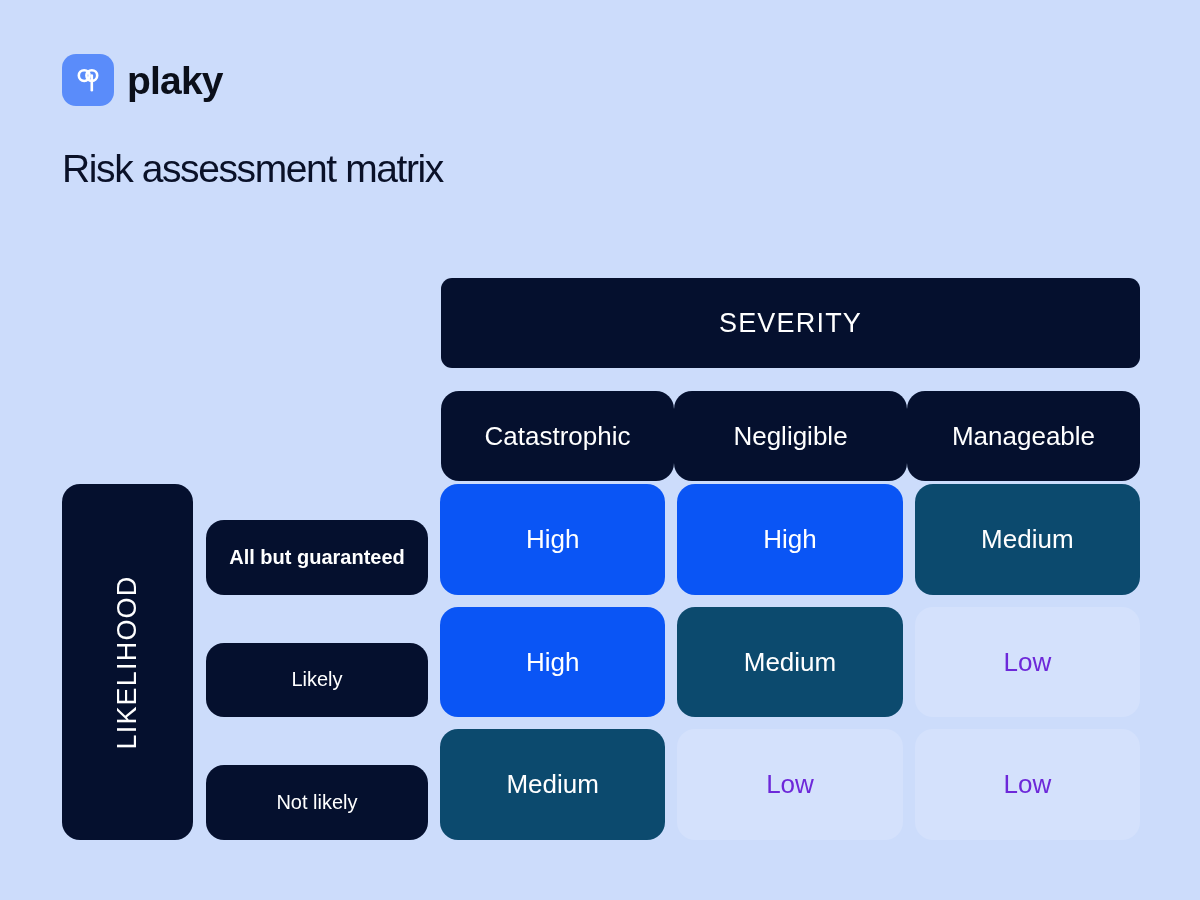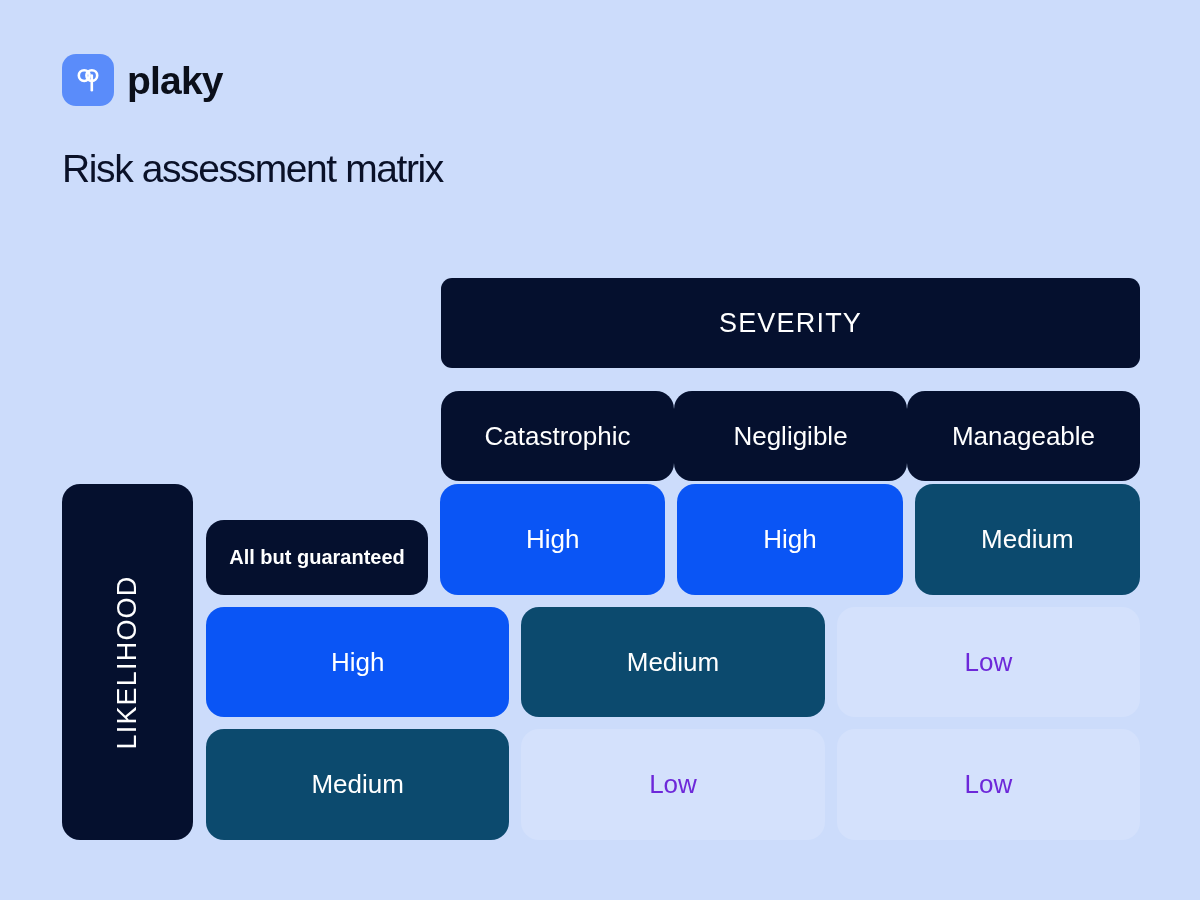--- a/index.html
+++ b/index.html
@@ -256,34 +256,40 @@
           <div class="cell lvl-high">
             <span>High</span>
           </div>
           <div class="cell lvl-medium">
             <span>Medium</span>
           </div>
         </div>
       </div>
 
       <div class="matrix-row">
+        <div class="row-head normal">
+          <span>Likely</span>
+        </div>
         <div class="cells">
           <div class="cell lvl-high">
             <span>High</span>
           </div>
           <div class="cell lvl-medium">
             <span>Medium</span>
           </div>
           <div class="cell lvl-low">
             <span>Low</span>
           </div>
         </div>
       </div>
 
       <div class="matrix-row">
+        <div class="row-head normal">
+          <span>Not likely</span>
+        </div>
         <div class="cells">
           <div class="cell lvl-medium">
             <span>Medium</span>
           </div>
           <div class="cell lvl-low">
             <span>Low</span>
           </div>
           <div class="cell lvl-low">
             <span>Low</span>
           </div>

